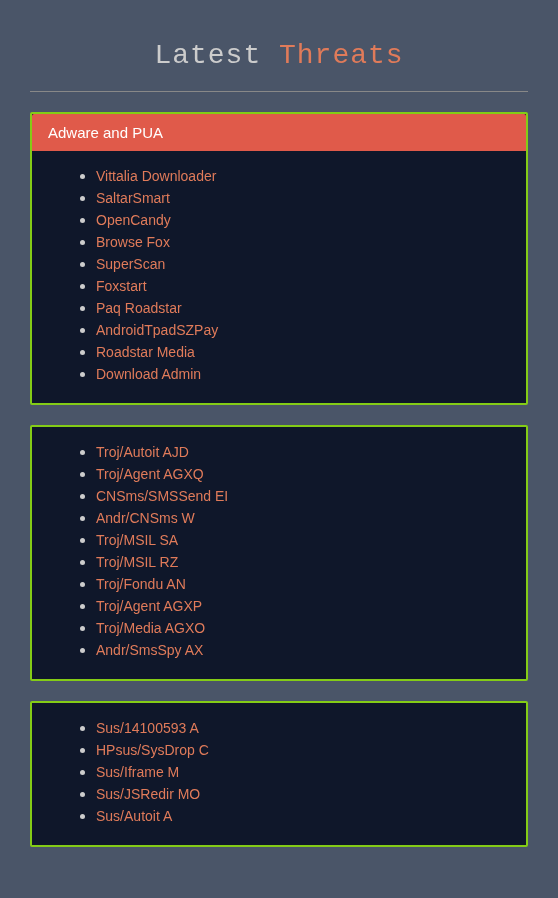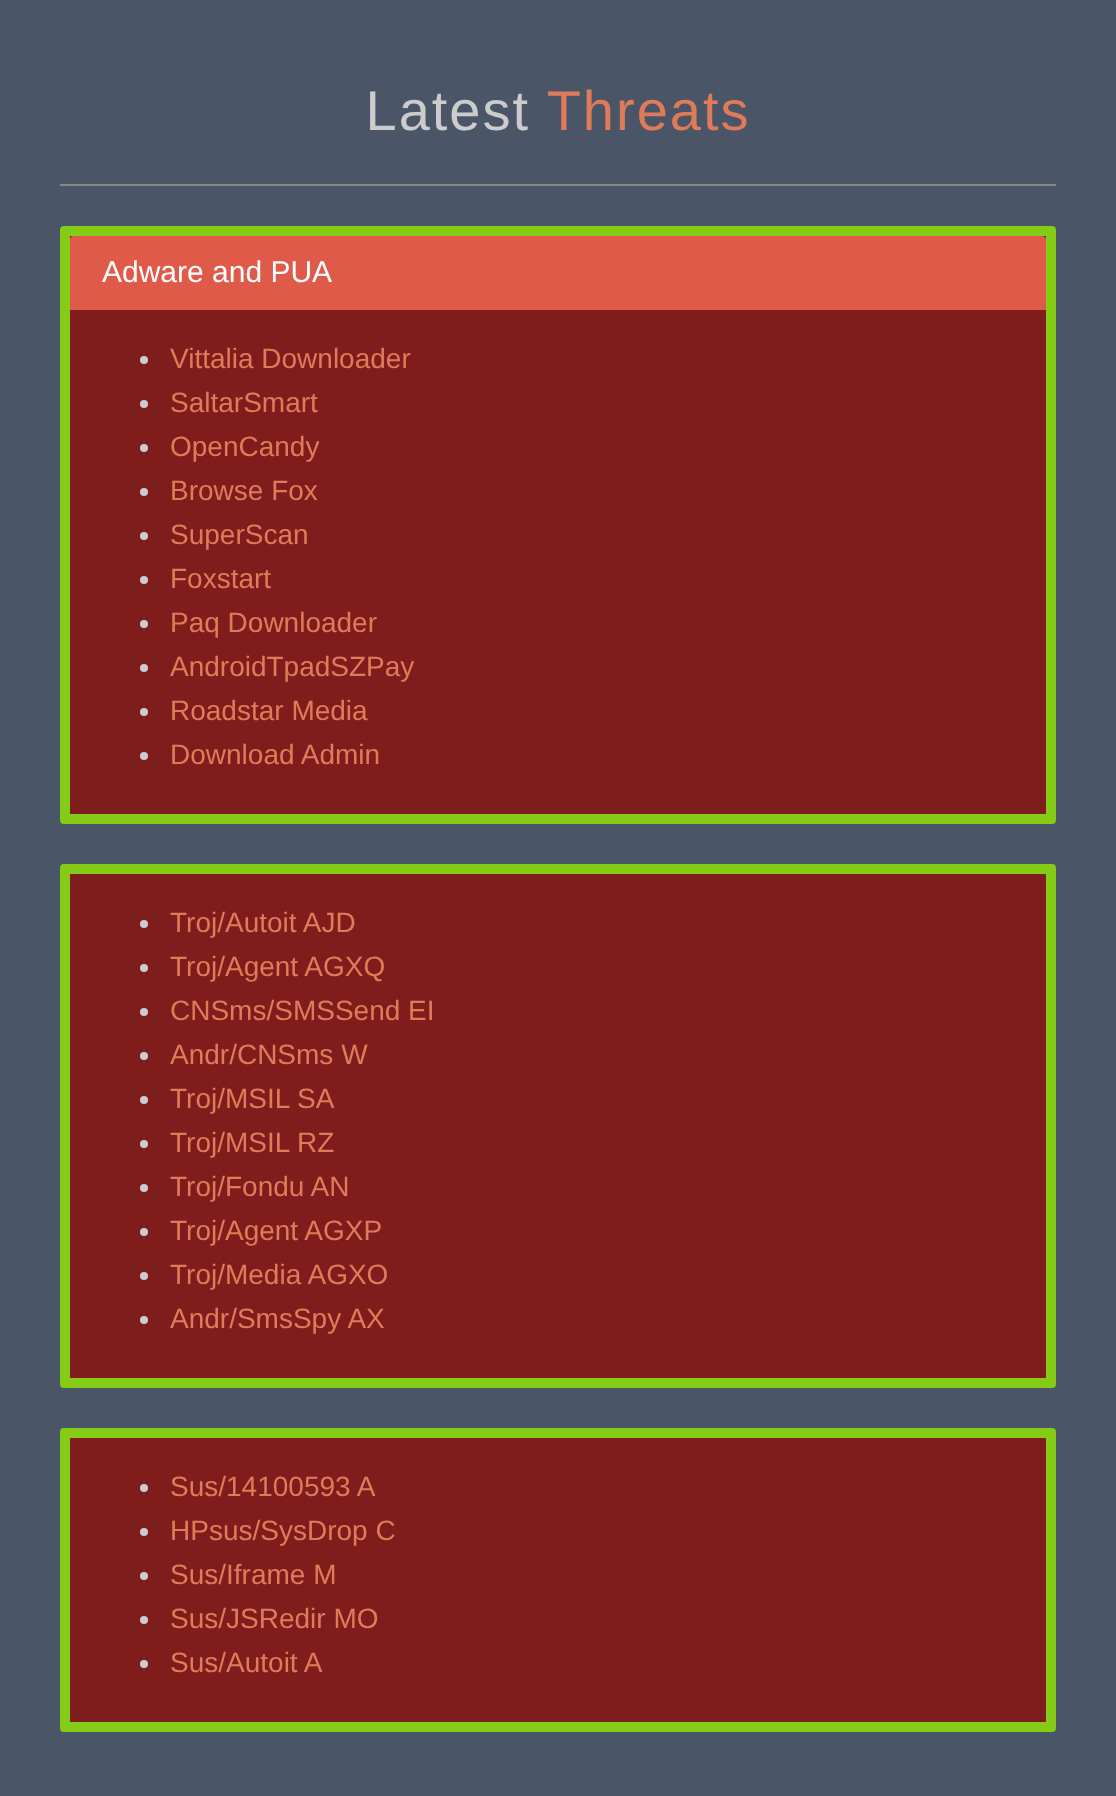--- a/index.html
+++ b/index.html
@@ -24,50 +24,51 @@
     .page-title-container {
       text-align: center;
       padding: 40px 0 20px 0;
     }
 
     .page-title {
       font-size: 28px;
       font-weight: normal;
       color: #cccccc;
       letter-spacing: 1px;
+      font-family: Liberation Mono, monospace;
     }
 
     .page-title .highlight {
       color: #e07b5a;
     }
 
     .divider {
       border: none;
       border-top: 1px solid #888;
       margin: 0 0 20px 0;
     }
 
     .category-block {
-      background-color: #7f1d1d;
-      border: 5px solid #84cc16;
+      background-color: #0f172a;
+      border: 2px solid #84cc16;
       margin-bottom: 20px;
       border-radius: 2px;
     }
 
     .category-header {
       background-color: #e05a4a;
       padding: 10px 16px;
       font-size: 15px;
       color: #fff;
       font-weight: normal;
       border-radius: 2px 2px 0 0;
     }
 
     .category-body {
-      padding: 16px 20px 16px 30px;
+      padding: 16px 20px 16px 44px;
     }
 
     .category-body ul {
       list-style: disc;
       padding-left: 20px;
     }
 
     .category-body ul li {
       margin-bottom: 4px;
     }
@@ -95,21 +96,21 @@
   <div class="category-block">
         <div class="category-header">Adware and PUA</div>
         <div class="category-body">
           <ul>
             <li><a href="#">Vittalia Downloader</a></li>
             <li><a href="#">SaltarSmart</a></li>
             <li><a href="#">OpenCandy</a></li>
             <li><a href="#">Browse Fox</a></li>
             <li><a href="#">SuperScan</a></li>
             <li><a href="#">Foxstart</a></li>
-            <li><a href="#">Paq Downloader</a></li>
+            <li><a href="#">Paq Roadstar</a></li>
             <li><a href="#">AndroidTpadSZPay</a></li>
             <li><a href="#">Roadstar Media</a></li>
             <li><a href="#">Download Admin</a></li>
           </ul>
         </div>
       </div>
       <div class="category-block">
         <div class="category-body">
           <ul>
             <li><a href="#">Troj/Autoit AJD</a></li>

